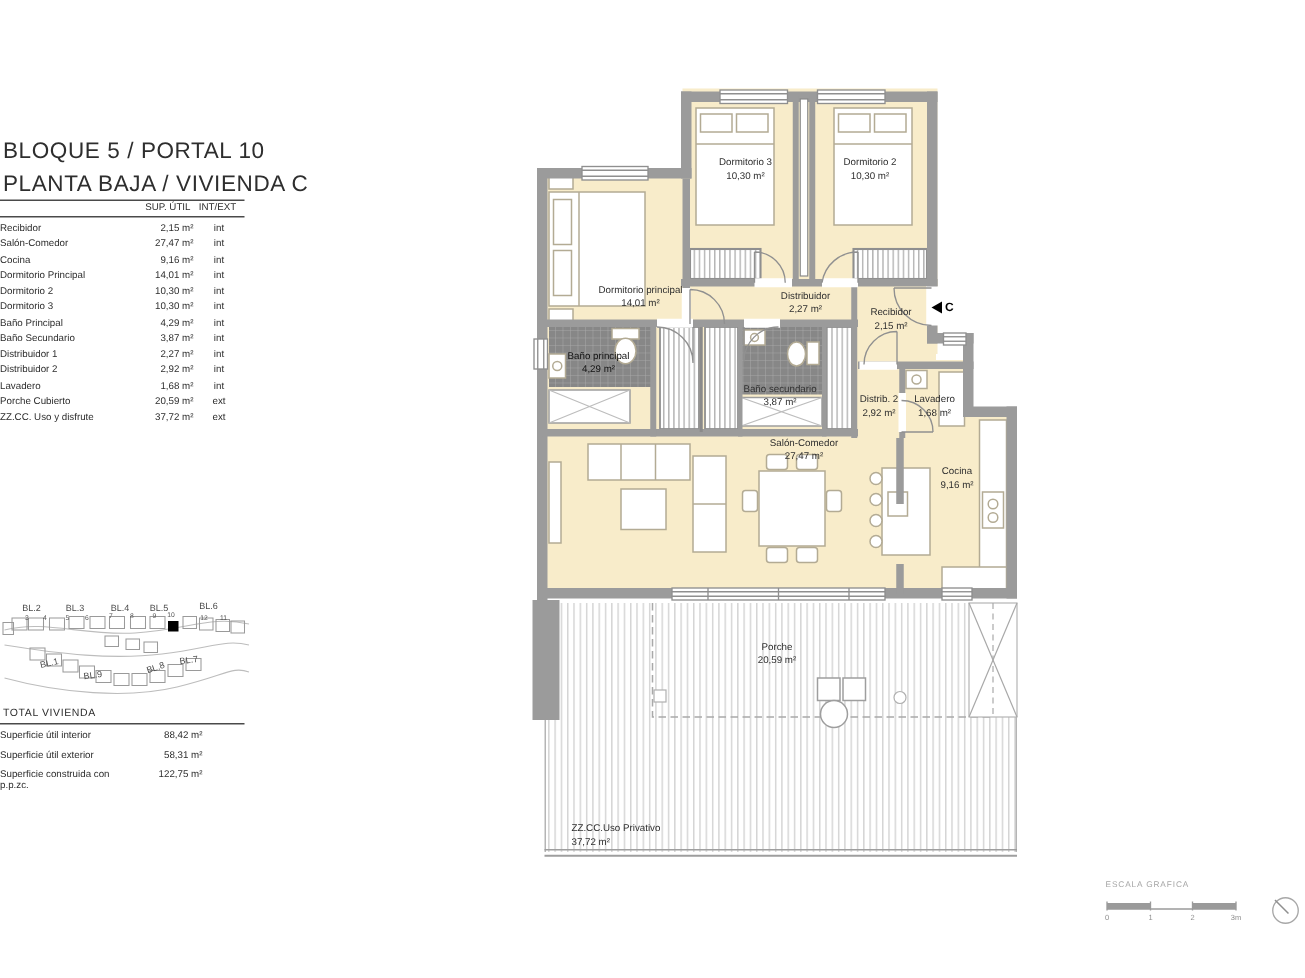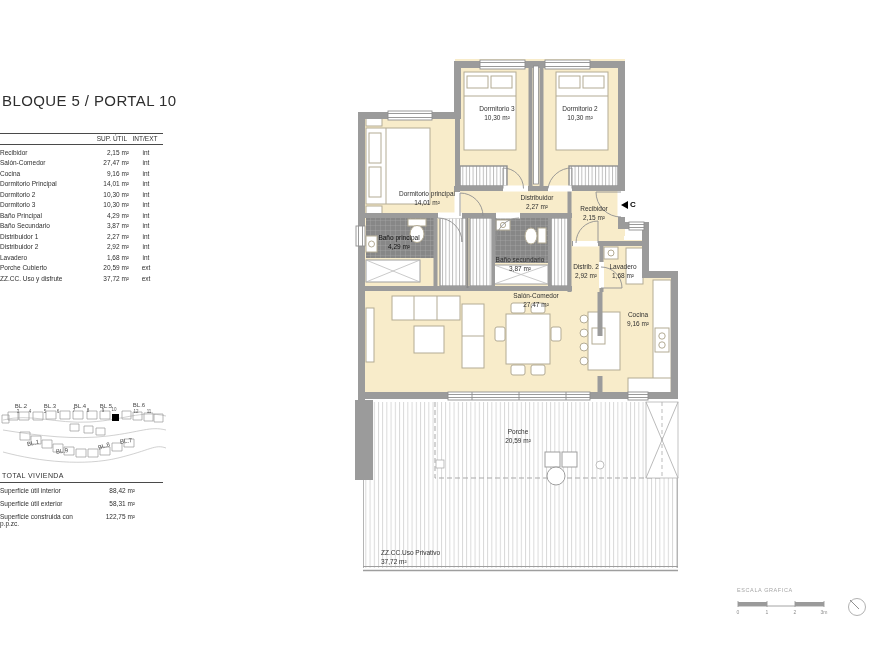--- a/index.html
+++ b/index.html
@@ -270,20 +270,21 @@
       <line x1="795" y1="601" x2="795" y2="607" stroke="#9a9a9a" stroke-width="0.9"></line>
       <line x1="824" y1="601" x2="824" y2="607" stroke="#9a9a9a" stroke-width="0.9"></line>
     </g>
     <g>
       <circle cx="857" cy="607" r="8.5" fill="none" stroke="#a8a8a8" stroke-width="0.9"></circle>
       <line x1="850" y1="600" x2="859" y2="609" stroke="#8f8f8f" stroke-width="1"></line>
     </g>
   </svg>
 
   <div class="title-line" style="top:92px">BLOQUE 5 / PORTAL 10</div>
+  <div class="title-line" style="top:114px">PLANTA BAJA / VIVIENDA C</div>
 
   <div class="rule" style="top:133px"></div>
   <div class="thead" style="top:135px">
     <span class="h1"></span>
     <span class="h2">SUP.  ÚTIL</span>
     <span class="h3">INT/EXT</span>
   </div>
   <div class="rule" style="top:144px"></div>
 
   <div class="arow" style="top:147px">

